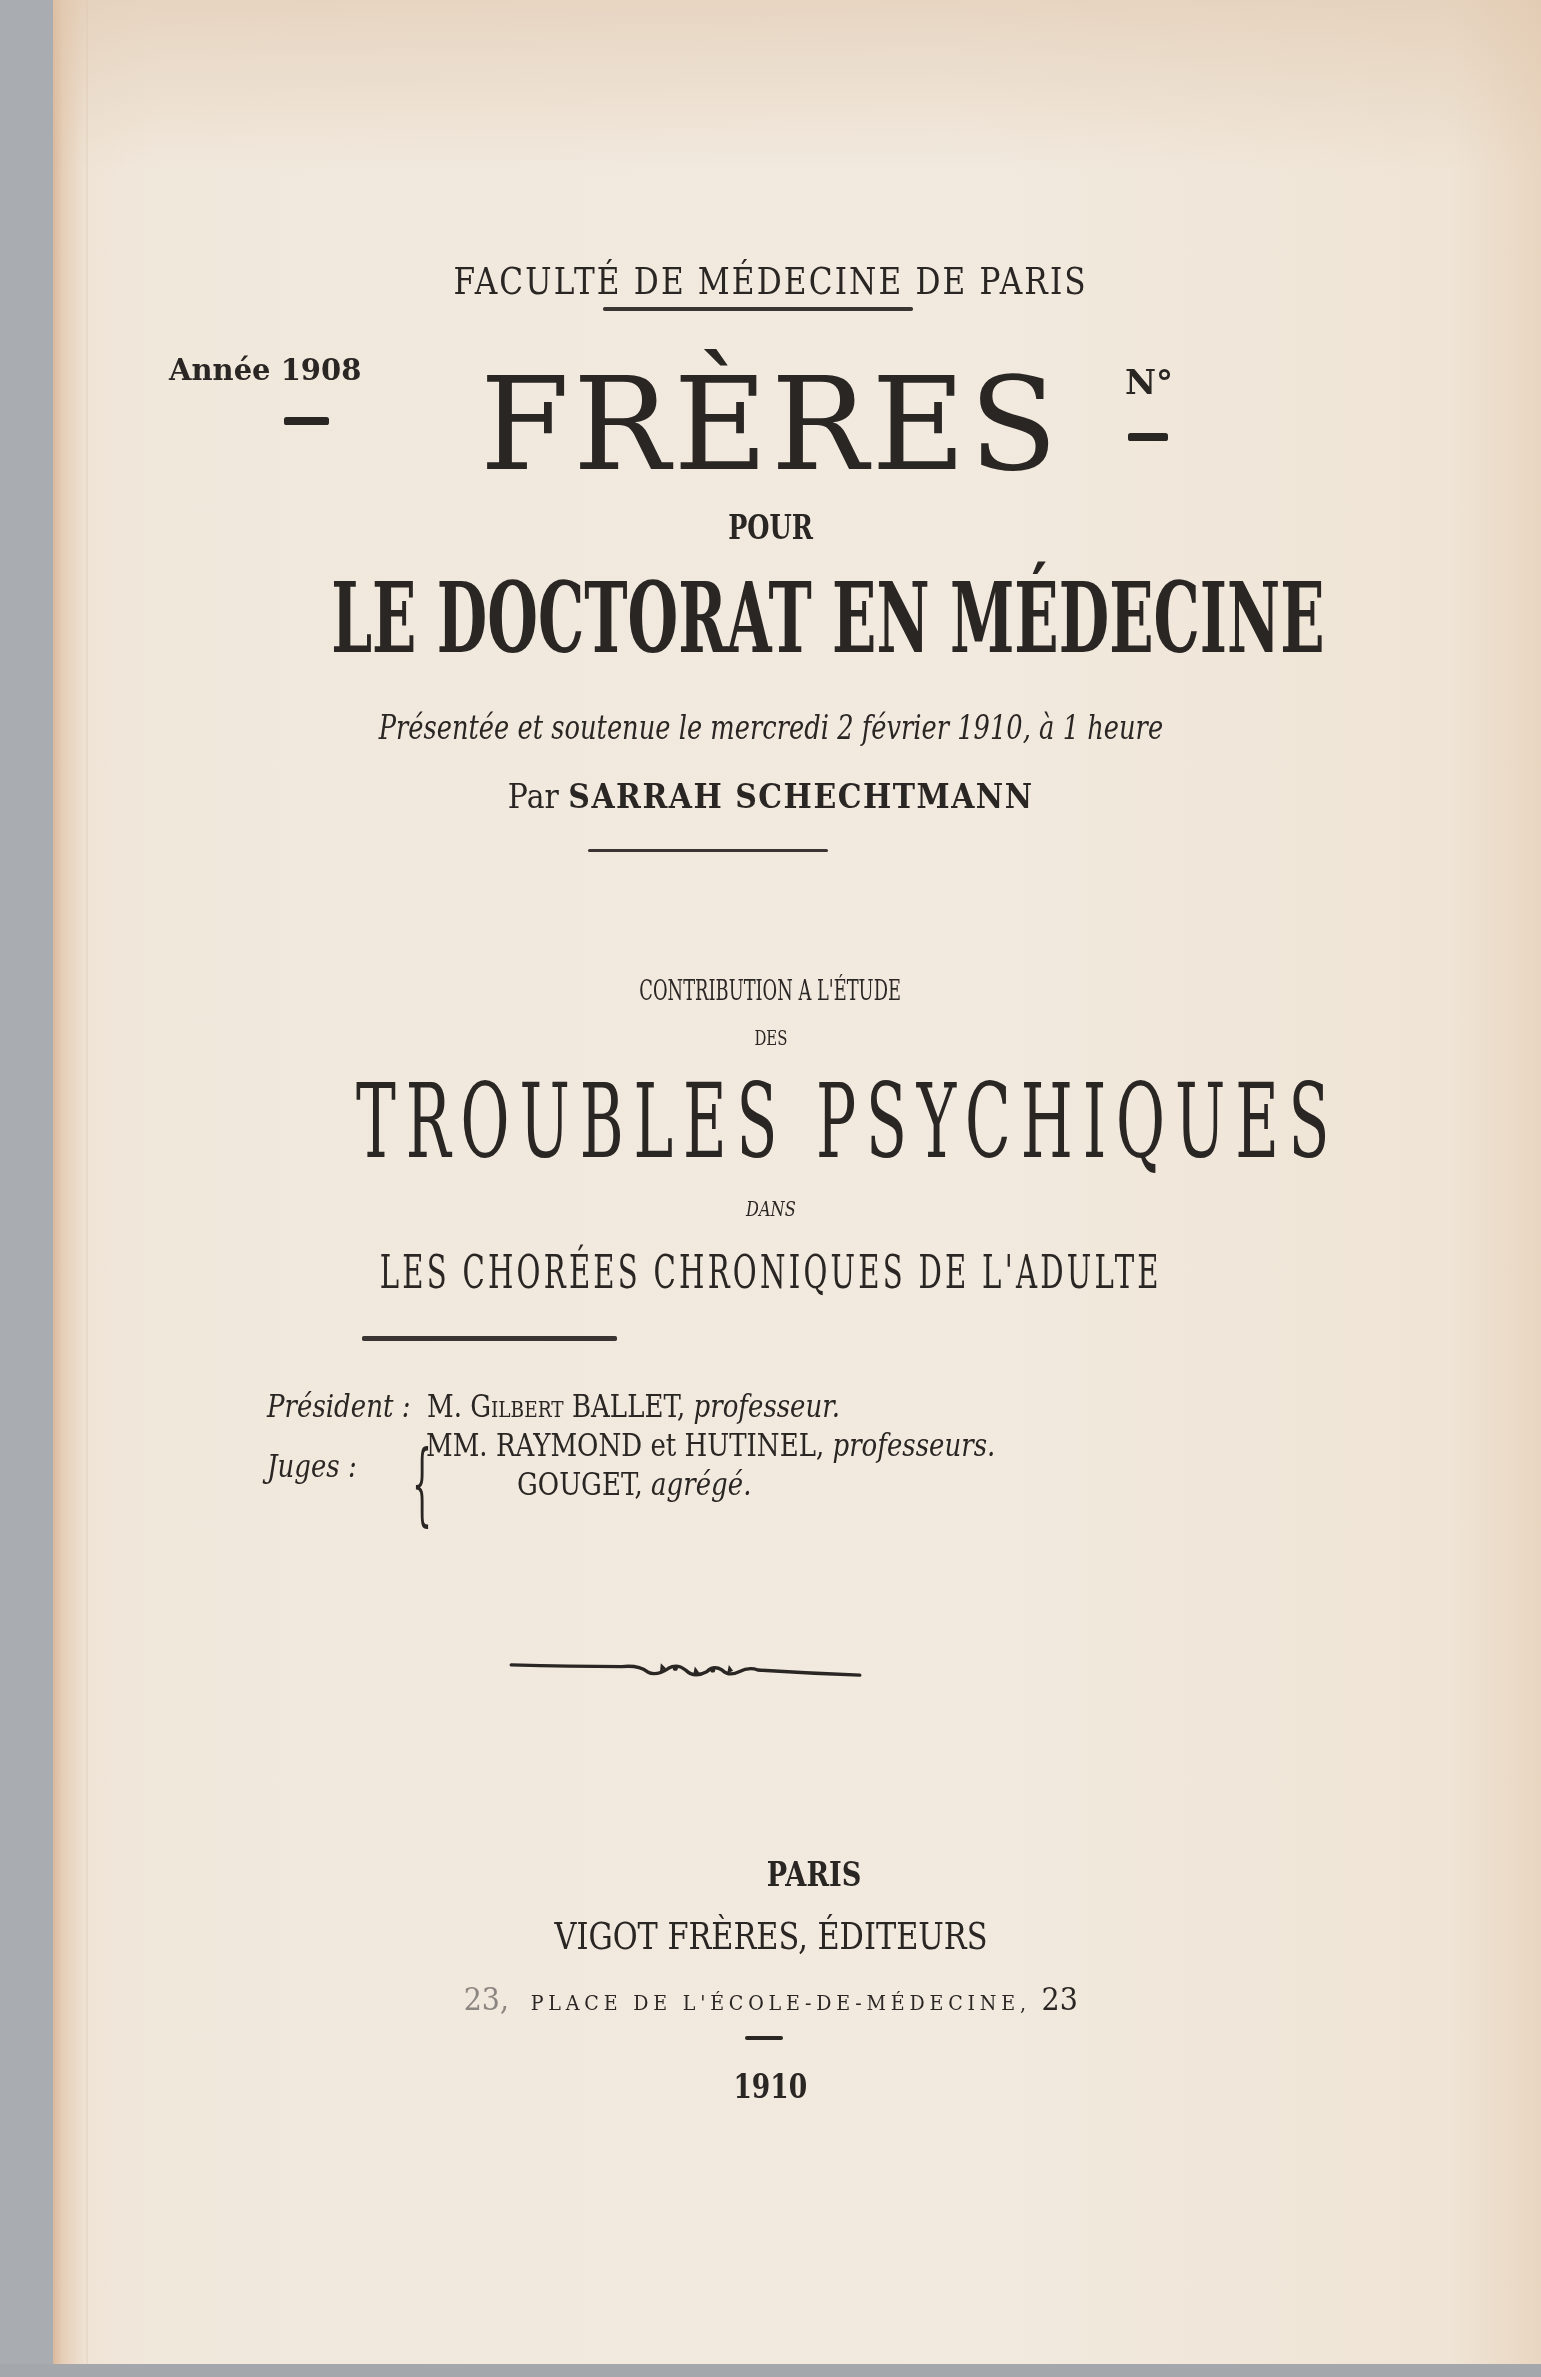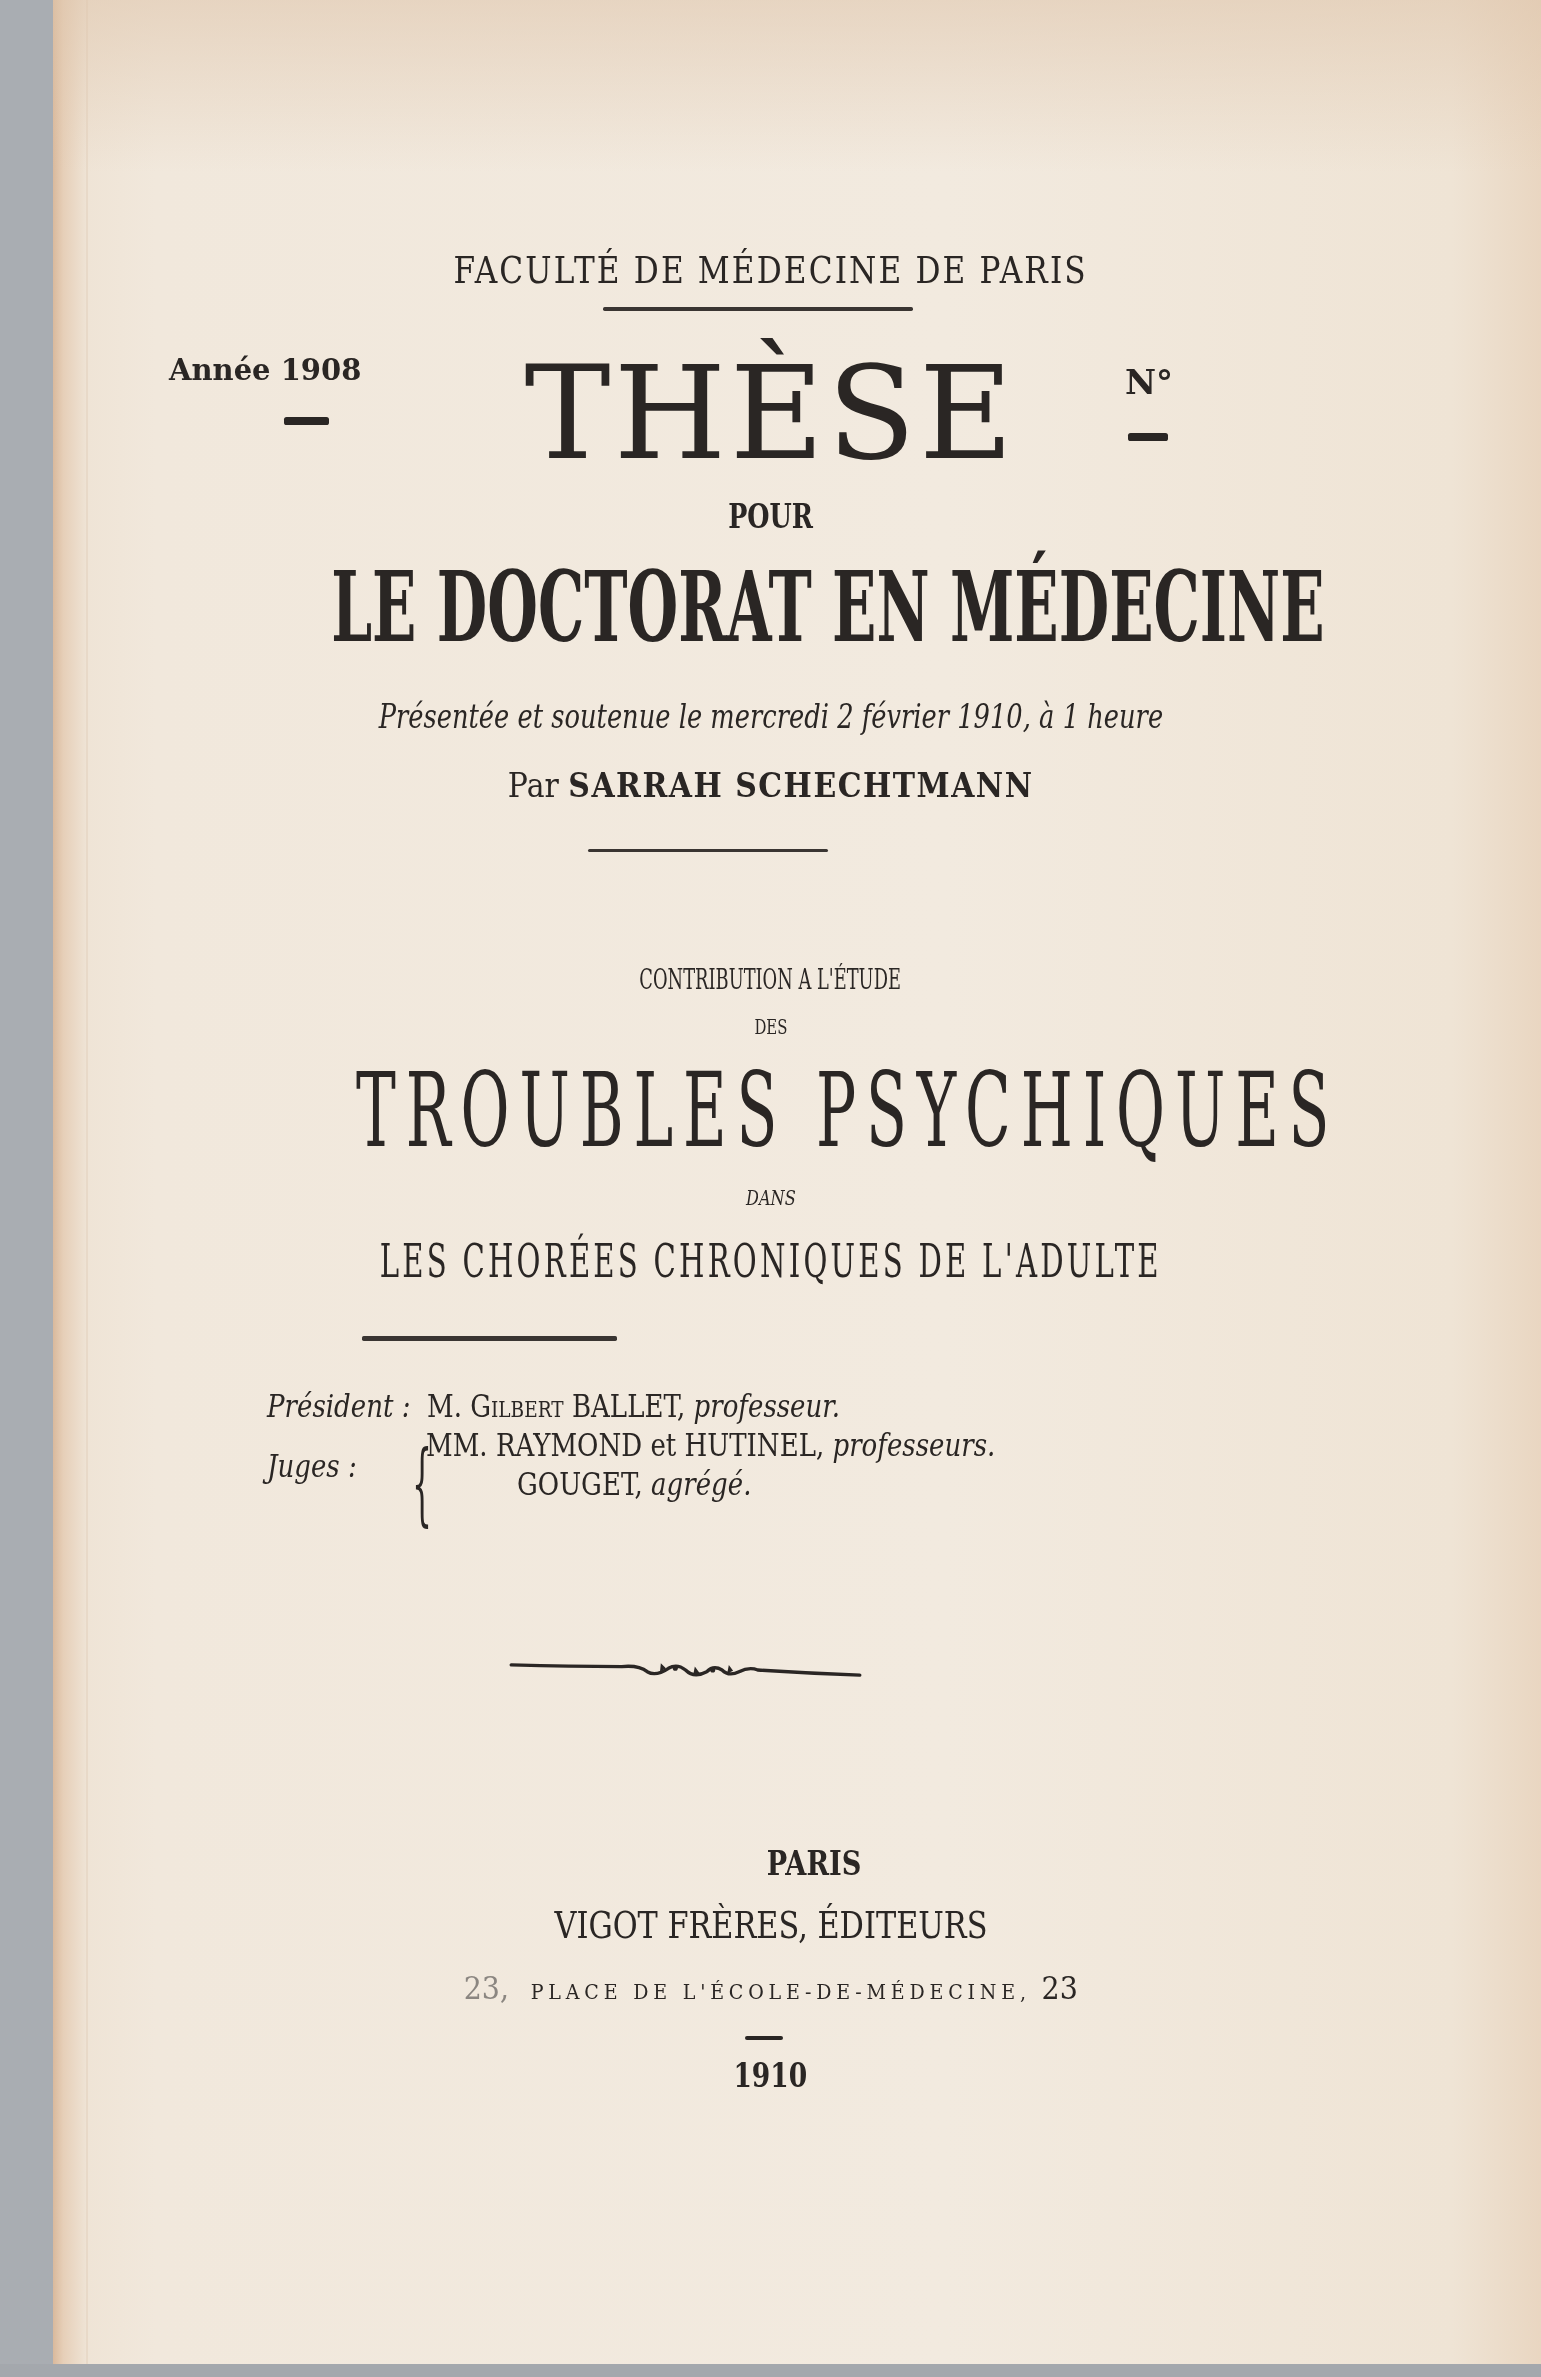--- a/index.html
+++ b/index.html
@@ -14,21 +14,21 @@
       background: linear-gradient(90deg, #d9b99c 0px, #e6cfb8 10.3px, #efe4d6 34px, #f1e8dc 103px, #f2eadf 60%, #efe4d5 94%, #e9d6c1 100%);
     }
     .paper::before {
       content: ""; position: absolute; left: 33px; top: 0; width: 1.7px; height: 2364px;
       background: rgba(230,214,196,0.8);
     }
     .shade-top {
       position: absolute; left: 0; top: 0; width: 100%; height: 172px;
       background: linear-gradient(180deg, rgba(222,196,170,0.55), rgba(240,230,218,0));
     }
-    .line { position: absolute; left: 0; width: 1541px; text-align: center; white-space: nowrap; }
+    .line { position: absolute; left: 0; width: 1541px; text-align: center; white-space: nowrap; margin-top: 11px; }
     .condensed { display: inline-block; transform-origin: center; }
     .t-faculte { top: 248px; font-size: 38px; letter-spacing: 2.6px; }
     .t-faculte .condensed { transform: scaleX(0.82); }
     .annee { position: absolute; left: 169px; top: 353px; font-size: 29px; font-weight: bold; }
     .dash { position: absolute; height: 7.8px; background: #2a2624; border-radius: 2.6px; }
     .numero { position: absolute; left: 1125px; top: 362px; font-size: 34px; font-weight: bold; }
     .t-these { top: 338px; font-size: 129px; font-weight: normal; letter-spacing: 3.4px; }
     .t-these .condensed { transform: scaleX(1.0); }
     .t-pour { top: 496px; font-size: 34px; font-weight: bold; }
     .t-pour .condensed { transform: scaleX(0.75); }
@@ -79,21 +79,21 @@
 
 <div class="line t-faculte">
   <span class="condensed">FACULTÉ DE MÉDECINE DE PARIS</span>
 </div>
 <div class="rule" style="left:603px; top:307px; width:310px; height:4.3px;"></div>
 
 <div class="annee">Année 1908</div>
 <div class="dash" style="left:284px; top:417px; width:45px;"></div>
 
 <div class="line t-these">
-  <span class="condensed">THÈSE</span>
+  <span class="condensed">FRÈRES</span>
 </div>
 
 <div class="numero">N°</div>
 <div class="dash" style="left:1128px; top:433px; width:40px;"></div>
 
 <div class="line t-pour">
   <span class="condensed">POUR</span>
 </div>
 <div class="line t-doctorat">
   <span class="condensed">LE DOCTORAT EN MÉDECINE</span>

